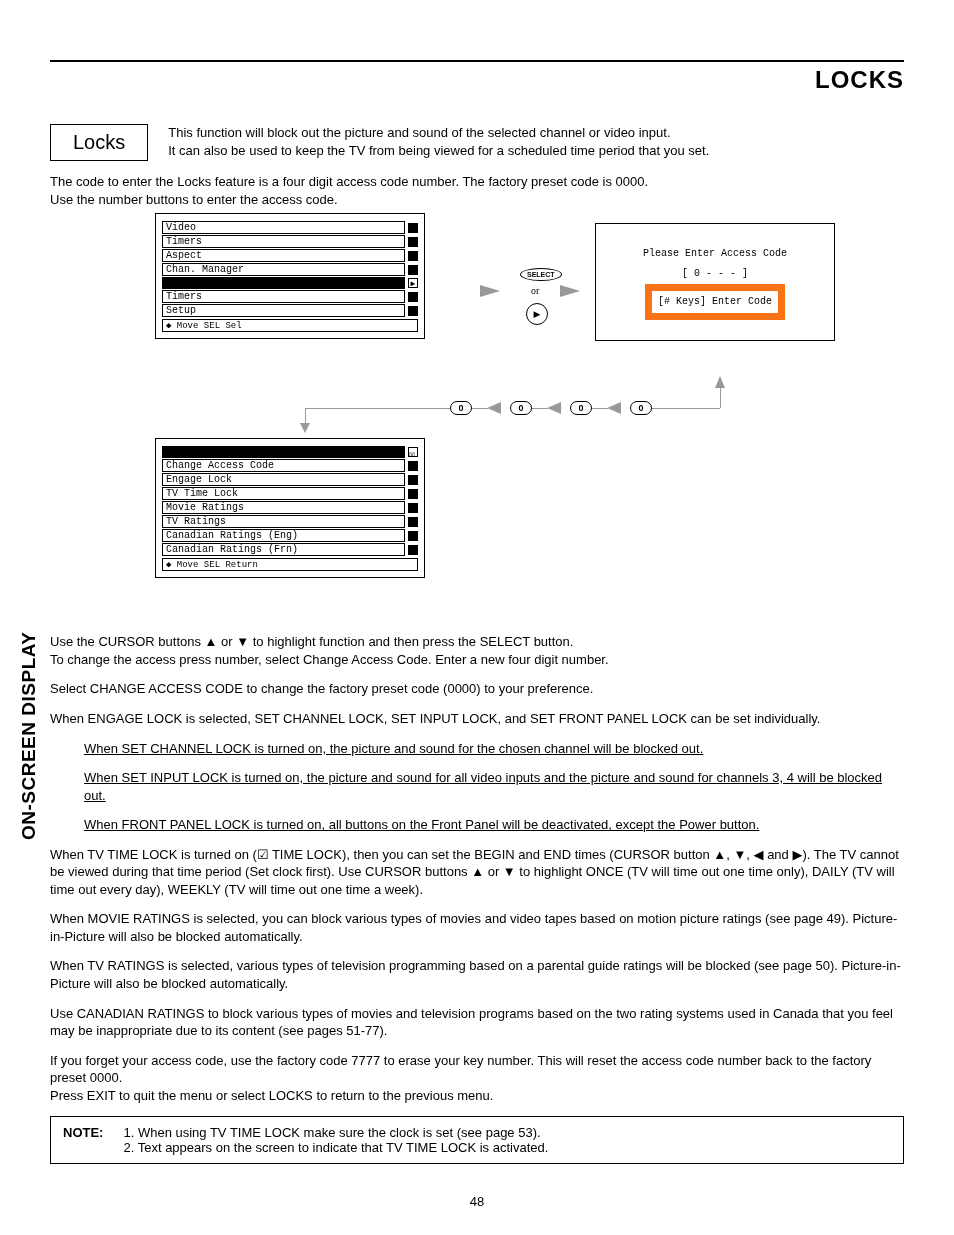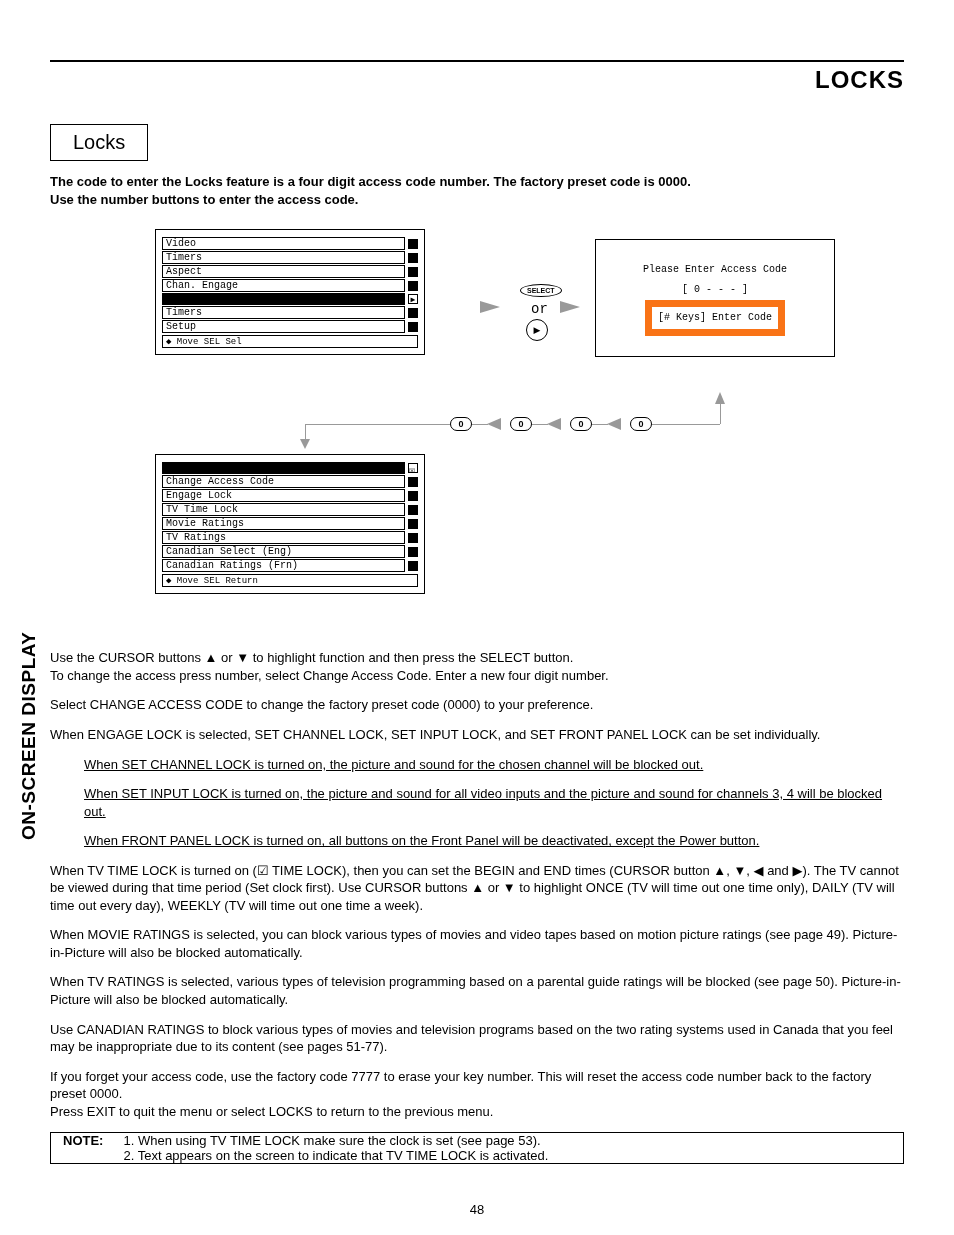--- a/index.html
+++ b/index.html
@@ -30,21 +30,21 @@
   gap: 20px;
   margin-bottom: 12px;
 }
 .locks-box {
   border: 1px solid #000;
   padding: 6px 22px;
   font-size: 20px;
   font-family: "Comic Sans MS", cursive, sans-serif;
 }
 .intro-text { flex: 1; line-height: 1.4; }
-.access-info { line-height: 1.4; margin-bottom: 20px; font-weight: bold; }
+.access-info { line-height: 1.4; margin-bottom: 4px; }
 .diagram-area {
   position: relative;
   height: 400px;
   margin: 0 auto 20px auto;
 }
 .menu-box {
   position: absolute;
   border: 1.5px solid #000;
   background: #fff;
   padding: 6px;
@@ -92,21 +92,21 @@
   font-weight: bold;
 }
 .play-circle {
   position: absolute;
   width: 22px; height: 22px;
   border: 1px solid #000;
   border-radius: 50%;
   display: flex; align-items: center; justify-content: center;
   font-size: 9px;
 }
-.or-label { position: absolute; font-size: 14px; font-family: Liberation Mono, monospace; }
+.or-label { position: absolute; font-size: 10px; font-family: Liberation Serif, serif; }
 .zero-btn {
   position: absolute;
   border: 1.5px solid #000;
   border-radius: 10px;
   width: 22px; height: 14px;
   font-size: 9px;
   display: flex; align-items: center; justify-content: center;
   font-weight: bold;
 }
 .hline { position: absolute; height: 1px; background: #999; }
@@ -132,38 +132,42 @@
   left: 18px;
   top: 840px;
   transform: rotate(-90deg);
   transform-origin: left top;
   font-weight: bold;
   font-size: 19px;
   letter-spacing: 0.5px;
 }
 .note-box {
   border: 1px solid #000;
-  padding: 0 12px;
+  padding: 8px 12px;
   display: flex;
   gap: 20px;
   margin-top: 8px;
 }
 .note-label { font-weight: bold; }
-.page-num { text-align: center; margin-top: 38px; font-size: 13px; }
+.page-num { text-align: center; margin-top: 30px; font-size: 13px; }
 </style>
 </head>
 <body>
 
 <div class="side-label">ON-SCREEN DISPLAY</div>
 
 <div class="header-rule"></div>
 <div class="header-title">LOCKS</div>
 
 <div class="intro-row">
   <div class="locks-box">Locks</div>
+  <div class="intro-text">
+    <div>This function will block out the picture and sound of the selected channel or video input.</div>
+    <div>It can also be used to keep the TV from being viewed for a scheduled time period that you set.</div>
+  </div>
 </div>
 
 <div class="access-info">
   <div>The code to enter the Locks feature is a four digit access code number.  The factory preset code is 0000.</div>
   <div>Use the number buttons to enter the access code.</div>
 </div>
 
 <div class="diagram-area">
 
   <div class="menu-box menu1">
@@ -173,21 +177,21 @@
       </div>
     <div class="row">
         <span class="label">Timers</span>
         <span class="blk"></span>
       </div>
     <div class="row">
         <span class="label">Aspect</span>
         <span class="blk"></span>
       </div>
     <div class="row">
-        <span class="label">Chan. Engage</span>
+        <span class="label">Chan. Manager</span>
         <span class="blk"></span>
       </div>
     <div class="row">
         <span class="label" style="background:#000;color:#fff;min-height:12px"></span>
         <span class="blk" style="background:#fff;border:1px solid #000;font-size:8px;text-align:center">▶</span>
       </div>
     <div class="row">
         <span class="label">Timers</span>
         <span class="blk"></span>
       </div>
@@ -250,21 +254,21 @@
       </div>
     <div class="row">
         <span class="label">Movie Ratings</span>
         <span class="blk"></span>
       </div>
     <div class="row">
         <span class="label">TV Ratings</span>
         <span class="blk"></span>
       </div>
     <div class="row">
-        <span class="label">Canadian Select (Eng)</span>
+        <span class="label">Canadian Ratings (Eng)</span>
         <span class="blk"></span>
       </div>
     <div class="row">
         <span class="label">Canadian Ratings (Frn)</span>
         <span class="blk"></span>
       </div>
     <div class="foot">◆ Move  SEL  Return</div>
   </div>
 </div>
 

